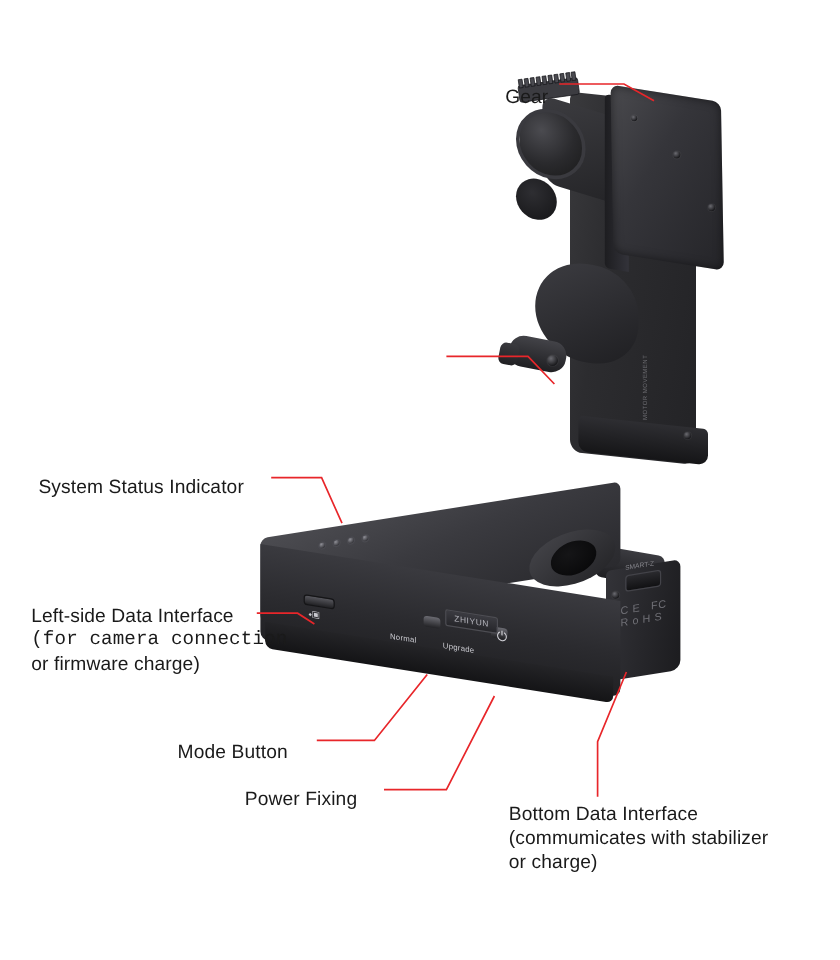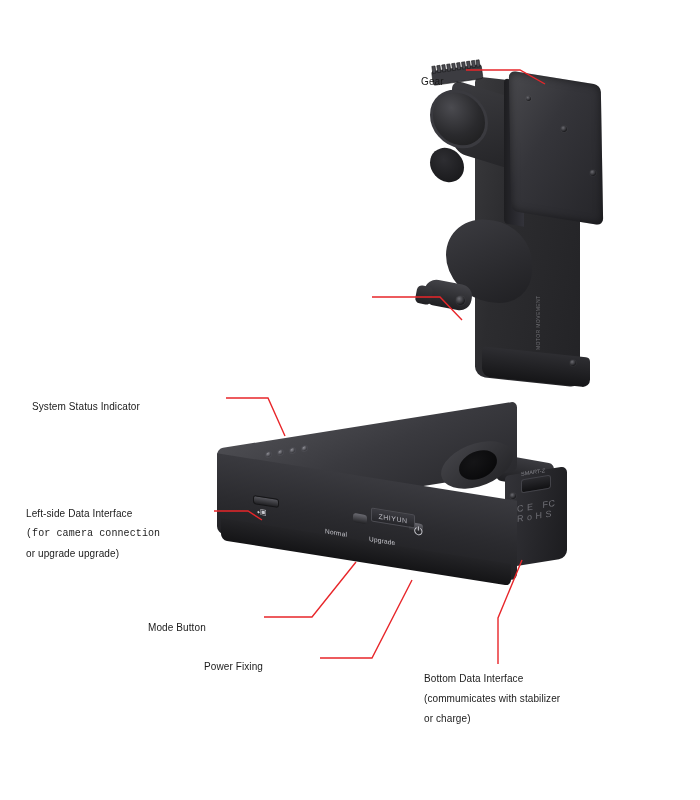--- a/index.html
+++ b/index.html
@@ -11,21 +11,21 @@
     overflow: hidden;
   }
   #root {
     position: relative;
     width: 700px; height: 800px;
     background: #ffffff;
   }
   .label {
     position: absolute;
     color: #1a1a1a;
-    font-size: 10px;
+    font-size: 16px;
     line-height: 17px;
     white-space: pre;
     letter-spacing: 0.1px;
   }
   svg.overlay {
     position: absolute;
     left: 0; top: 0;
     width: 700px; height: 800px;
     pointer-events: none;
   }
@@ -323,21 +323,21 @@
     </g>
   </svg>
 
   <div class="label" style="left:421px; top:73px;">Gear</div>
 
 
   <div class="label" style="left:32px; top:398px;">System Status Indicator</div>
 
   <div class="label" style="left:26px; top:505px;text-align:center;">Left-side Data Interface</div>
   <div class="label" style="left:26px; top:525px;font-family:Liberation Mono, monospace;">(for camera connection</div>
-  <div class="label" style="left:26px; top:545px;">or upgrade upgrade)</div>
+  <div class="label" style="left:26px; top:545px;">or firmware charge)</div>
 
   <div class="label" style="left:148px; top:619px;">Mode Button</div>
 
   <div class="label" style="left:204px; top:658px;">Power Fixing</div>
 
   <div class="label" style="left:424px; top:690px;">(commumicates with stabilizer</div>
   <div class="label" style="left:424px; top:670px;">Bottom Data Interface</div>
   <div class="label" style="left:424px; top:710px;">or charge)</div>
 
 </div>

